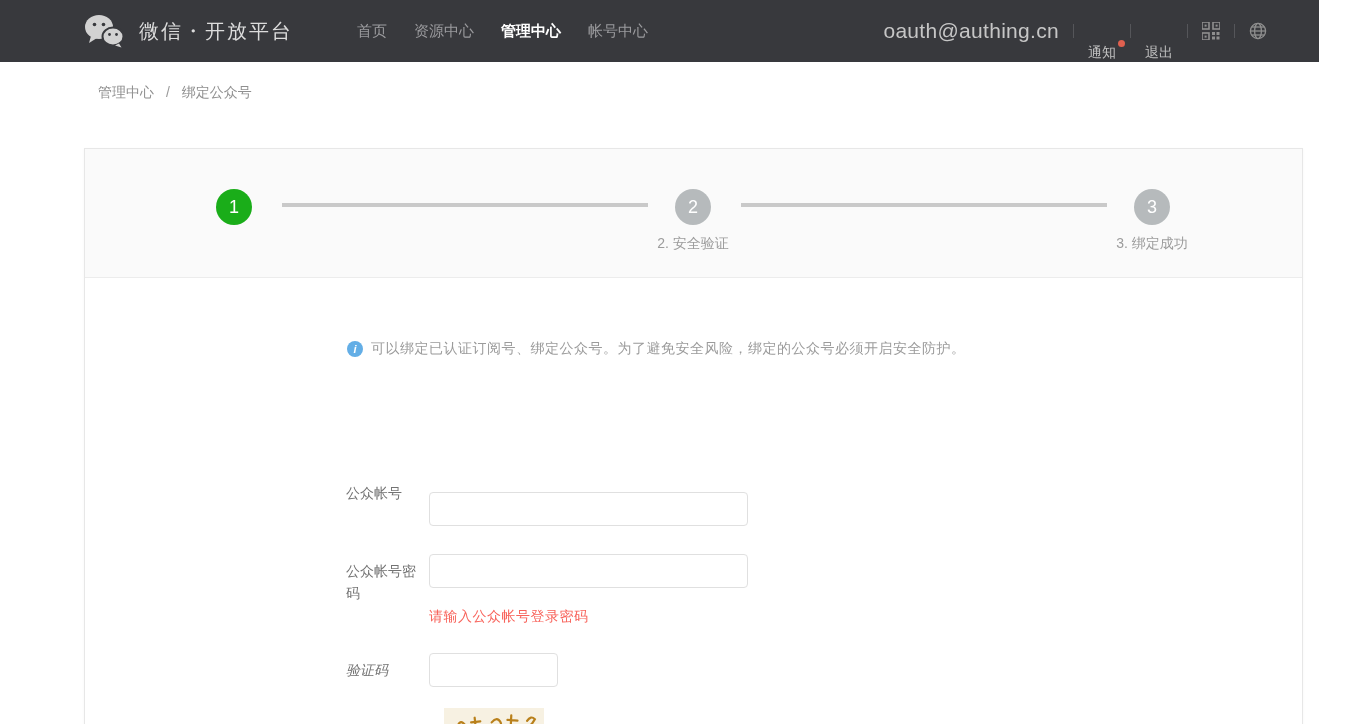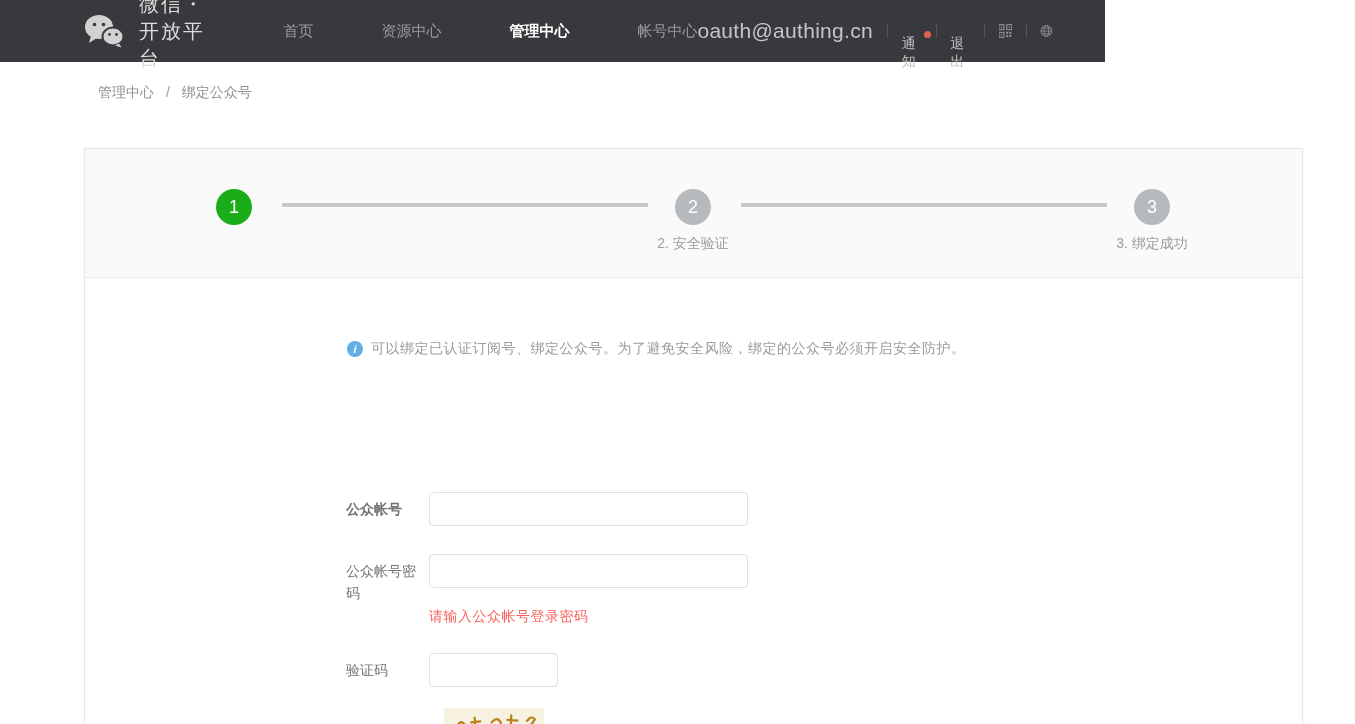--- a/index.html
+++ b/index.html
@@ -1,24 +1,24 @@
 <!DOCTYPE html>
 <html><head>
 <meta charset="utf-8">
 <style>
   * { margin: 0; padding: 0; box-sizing: border-box; }
   html, body { width: 1355px; height: 724px; overflow: hidden; background: #fff;
     font-family: "Liberation Sans", "DejaVu Sans", sans-serif; }
 
   
-  .topbar { position: absolute; left: 0; top: 0; width: 1105px; height: 62px;
+  .topbar { position: absolute; left: 0; top: 0; width: 1319px; height: 62px;
     background: #38393d; display: flex; align-items: center; }
   .logo { margin-left: 84px; width: 40px; height: 34px; flex: 0 0 auto; }
   .brand { color: #dcdcdc; font-size: 20px; margin-left: 15px; letter-spacing: 2px; }
-  .nav { display: flex; margin-left: 64px; gap: 68px; }
+  .nav { display: flex; margin-left: 64px; gap: 27px; }
   .nav-item { color: #9b9b9e; font-size: 15px; cursor: pointer; white-space: nowrap; }
   .nav-item.active { color: #ffffff; font-weight: bold; }
   .topbar-right { margin-left: auto; margin-right: 52px; display: flex; align-items: center; }
   .tb-email { color: #c6c6c6; font-size: 21px; letter-spacing: .3px; cursor: pointer; }
   .tb-link { color: #c0c0c0; font-size: 14px; cursor: pointer; position: relative; margin-top: 44px; }
   .tb-sep { width: 1px; height: 14px; background: #55565a; margin: 0 14px; }
   .notice-dot { position: absolute; right: -9px; top: -4px; width: 7px; height: 7px;
     border-radius: 50%; background: #e0604f; }
   .tb-icon { width: 18px; height: 18px; cursor: pointer; display: block; }
 
@@ -143,28 +143,28 @@
     <div class="step-label" style="left:957px;">3. 绑定成功</div>
   </div>
 
   <div class="card-body">
 
     <div class="info-banner">
       <div class="info-icon">i</div>
       <div class="info-text">可以绑定已认证订阅号、绑定公众号。为了避免安全风险，绑定的公众号必须开启安全防护。</div>
     </div>
 
-    <div class="f-label" style="top:220px;font-weight:bold;">公众帐号</div>
+    <div class="f-label" style="top:204px;">公众帐号</div>
     <input class="f-input" style="left: 344px; top: 214px; width: 319px;" value="">
 
     <div class="f-label" style="top:282px;">公众帐号密码</div>
     <input class="f-input" type="password" style="left: 344px; top: 276px; width: 319px;" value="">
     <div class="f-error" style="top:330px;">请输入公众帐号登录密码</div>
 
-    <div class="f-label" style="top:381px;">验证码</div>
+    <div class="f-label" style="top:381px;font-style:italic;">验证码</div>
     <input class="f-input" style="left: 344px; top: 375px; width: 129px;" value="">
 
     <svg class="captcha" viewBox="0 0 100 50">
       <rect x="0" y="0" width="100" height="50" fill="#f7f1e2"></rect>
       <g fill="none" stroke="#b9801b" stroke-width="2.2" stroke-linecap="round">
         <path d="M14 18 q4 -8 8 0 q-5 2 -8 8 q7 -3 9 4" transform="rotate(-8 18 22)"></path>
         <path d="M30 10 l3 14 m-6 -9 l9 -2 m-8 8 l8 2" transform="rotate(6 33 16)"></path>
         <path d="M48 14 q6 -6 9 1 q2 7 -5 9 q-6 1 -5 -5" transform="rotate(-5 52 18)"></path>
         <path d="M66 8 l2 16 m-5 -11 l10 -1 m-10 7 l10 1" transform="rotate(10 70 15)"></path>
         <path d="M84 12 q5 -5 8 0 q-3 4 -8 6 q6 0 8 6" transform="rotate(-12 88 17)"></path>

